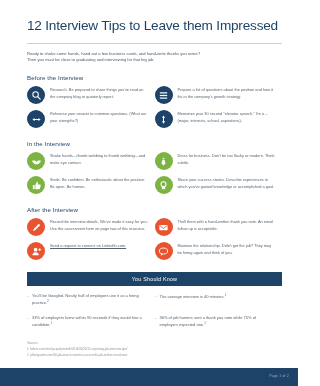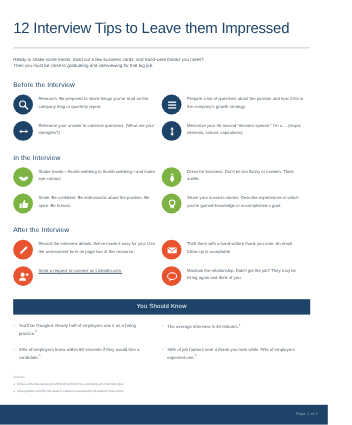--- a/index.html
+++ b/index.html
@@ -7,21 +7,21 @@
     width:298px;height:386px;
     background:#ffffff;
     font-family:"Liberation Sans", sans-serif;
     color:#3d4b57;
     overflow:hidden;
   }
   .page{
     position:relative;
     width:298px;height:386px;
     box-sizing:border-box;
-    padding:18px 16px 0 12px;
+    padding:18px 16px 0 27px;
     background:#ffffff;
   }
   
   .title{
     font-size:13.6px;
     line-height:1.15;
     font-weight:400;
     color:#1d4468;
     letter-spacing:-0.2px;
     white-space:nowrap;

